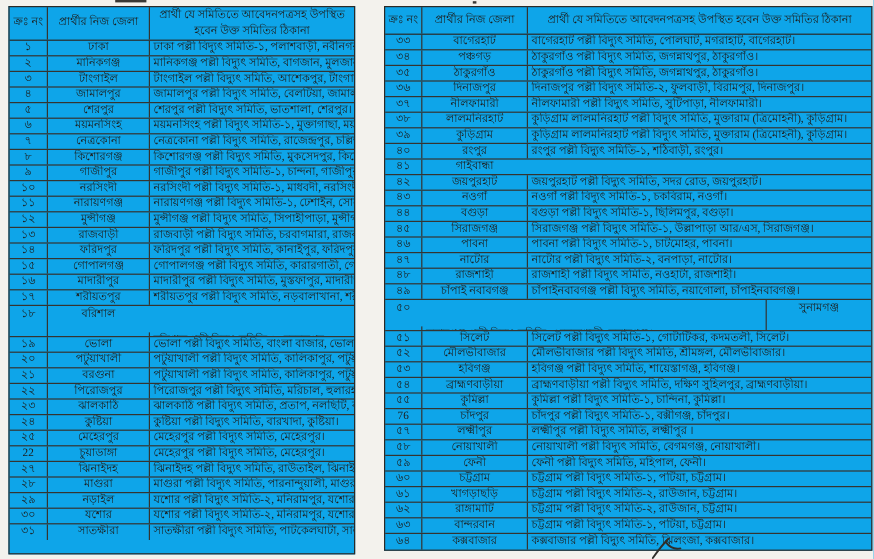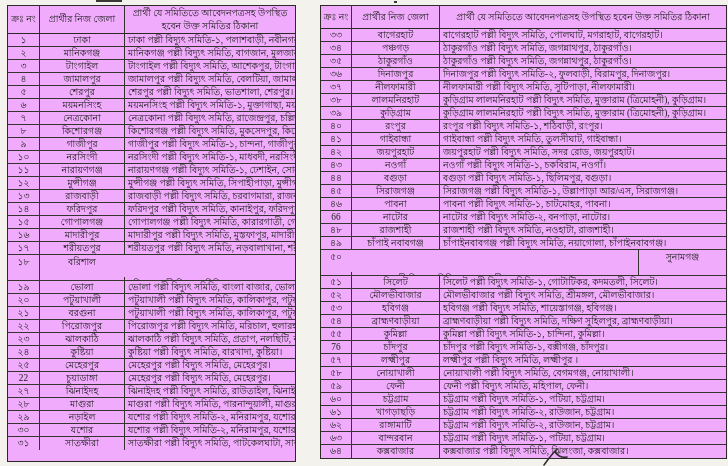--- a/index.html
+++ b/index.html
@@ -6,21 +6,21 @@
   body{
     width:728px;height:466px;overflow:hidden;position:relative;
     background:#f3f2ed;
     font-family:"Liberation Serif","DejaVu Serif",serif;
     color:#1d1c1a;
   }
   .page{position:absolute;inset:0;}
   .grid-table{
     position:absolute;top:5px;
     border:1.4px solid #2b2a27;
-    background:#f0abfc;
+    background:#0ea5e9;
     display:flex;flex-direction:column;
     box-sizing:border-box;
   }
   .t-left{left:7px;width:289px;height:457px;}
   .t-right{left:320px;width:407px;height:454px;}
   .hrow,.row{display:flex;flex-direction:row;box-sizing:border-box;}
   .hrow{height:28px;border-bottom:1px solid #2b2a27;}
   .row{height:13px;border-bottom:1px solid #353430;}
   .row:last-child{border-bottom:none;}
   .row.tall{height:26px;}
@@ -262,21 +262,20 @@
           <div class="cell c-address">কুড়িগ্রাম লালমনিরহাট পল্লী বিদ্যুৎ সমিতি, মুক্তারাম (ত্রিমোহনী), কুড়িগ্রাম।</div>
         </div>
         <div class="row">
           <div class="cell c-no">৪০</div>
           <div class="cell c-district">রংপুর</div>
           <div class="cell c-address">রংপুর পল্লী বিদ্যুৎ সমিতি-১, শঠিবাড়ী, রংপুর।</div>
         </div>
         <div class="row">
           <div class="cell c-no">৪১</div>
           <div class="cell c-district">গাইবান্ধা</div>
-          <div class="cell c-address">গাইবান্ধা পল্লী বিদ্যুৎ সমিতি, তুলসীঘাট, গাইবান্ধা।</div>
         </div>
         <div class="row">
           <div class="cell c-no">৪২</div>
           <div class="cell c-district">জয়পুরহাট</div>
           <div class="cell c-address">জয়পুরহাট পল্লী বিদ্যুৎ সমিতি, সদর রোড, জয়পুরহাট।</div>
         </div>
         <div class="row">
           <div class="cell c-no">৪৩</div>
           <div class="cell c-district">নওগাঁ</div>
           <div class="cell c-address">নওগাঁ পল্লী বিদ্যুৎ সমিতি-১, চকবিরাম, নওগাঁ।</div>
@@ -290,21 +289,21 @@
           <div class="cell c-no">৪৫</div>
           <div class="cell c-district">সিরাজগঞ্জ</div>
           <div class="cell c-address">সিরাজগঞ্জ পল্লী বিদ্যুৎ সমিতি-১, উল্লাপাড়া আর/এস, সিরাজগঞ্জ।</div>
         </div>
         <div class="row">
           <div class="cell c-no">৪৬</div>
           <div class="cell c-district">পাবনা</div>
           <div class="cell c-address">পাবনা পল্লী বিদ্যুৎ সমিতি-১, চাটমোহর, পাবনা।</div>
         </div>
         <div class="row">
-          <div class="cell c-no">66</div>
+          <div class="cell c-no">৪৭</div>
           <div class="cell c-district">নাটোর</div>
           <div class="cell c-address">নাটোর পল্লী বিদ্যুৎ সমিতি-২, বনপাড়া, নাটোর।</div>
         </div>
         <div class="row">
           <div class="cell c-no">৪৮</div>
           <div class="cell c-district">রাজশাহী</div>
           <div class="cell c-address">রাজশাহী পল্লী বিদ্যুৎ সমিতি, নওহাটা, রাজশাহী।</div>
         </div>
         <div class="row">
           <div class="cell c-no">৪৯</div>

